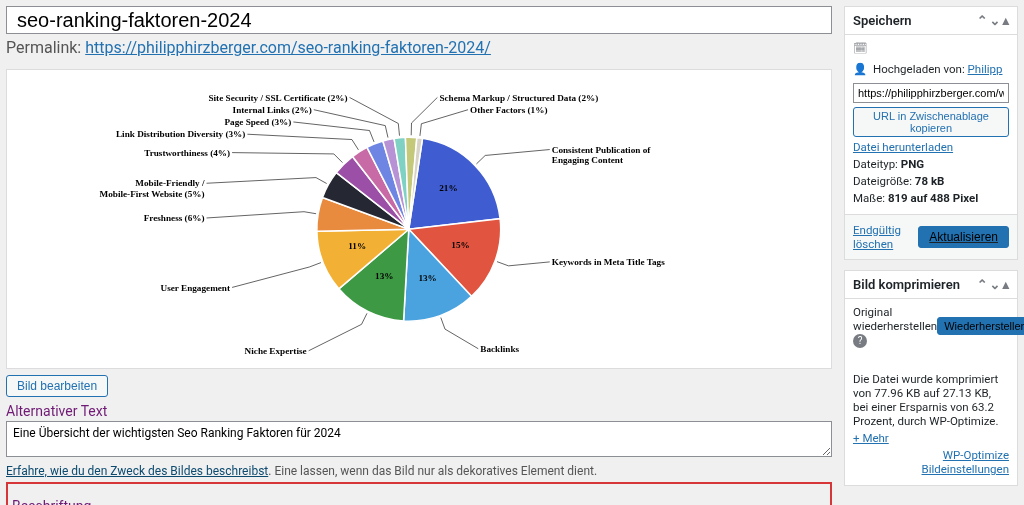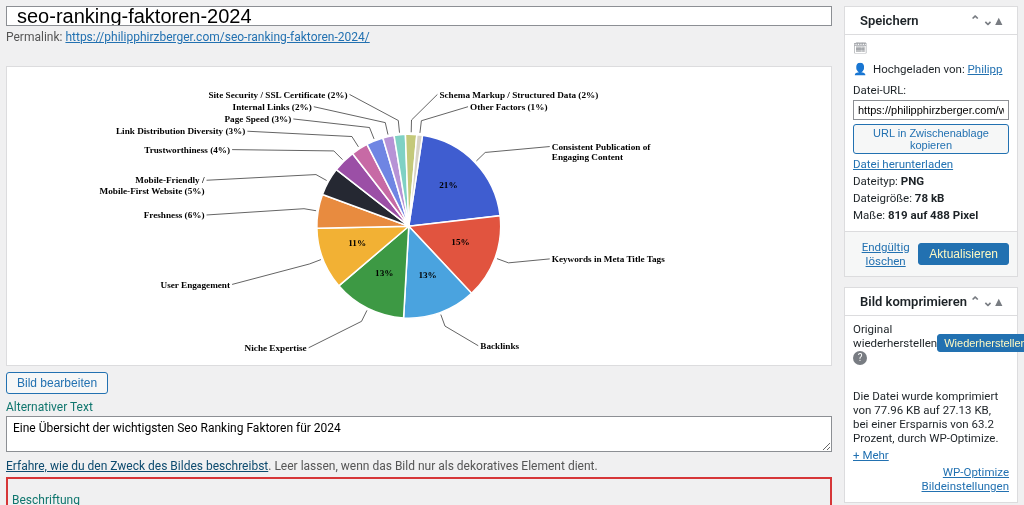--- a/index.html
+++ b/index.html
@@ -1,43 +1,43 @@
 <!DOCTYPE html>
 <html><head>
 <meta charset="utf-8">
 <style>
 * { box-sizing: border-box; margin: 0; padding: 0; }
 body { font-family: -apple-system, BlinkMacSystemFont, "Segoe UI", Roboto, sans-serif; font-size: 13px; color: #1d2327; background: #f0f0f1; width: 1024px; height: 505px; overflow: hidden; display: flex; }
 .main { flex: 1; padding: 6px 12px 6px 6px; overflow: hidden; }
-.title-input { width: 100%; font-size: 20px; padding: 4px 10px; border: 1px solid #8c8f94; background: #fff; height: 20px; }
-.permalink { font-size: 12px; color: #555; margin: 4px 0 22px; }
+.title-input { width: 100%; font-size: 20px; padding: 4px 10px; border: 1px solid #8c8f94; background: #fff; height: 28px; }
+.permalink { font-size: 16px; color: #555; margin: 4px 0 12px; }
 .permalink a { color: #2271b1; text-decoration: underline; }
 .chart-wrap { background: #fff; border: 1px solid #dcdcde; padding: 6px; margin-bottom: 6px; height: 300px; }
 .btn { background: #f6f7f7; border: 1px solid #2271b1; color: #2271b1; padding: 3px 10px; font-size: 12px; cursor: pointer; border-radius: 3px; }
-.btn-primary { background: #2271b1; color: #fef9c3; border: 1px solid #2271b1; }
-.section-label { font-size: 12px; color: #0f766e; margin: 6px 0 2px; }
+.btn-primary { background: #2271b1; color: #000000; border: 1px solid #2271b1; }
+.section-label { font-size: 14px; color: #701a75; margin: 6px 0 2px; }
 .textarea, .alttext { width: 100%; border: 1px solid #8c8f94; padding: 4px 6px; font-size: 12px; resize: vertical; font-family: inherit; }
 .alttext { height: 36px; }
 .desc-text { font-size: 12px; color: #555; margin: 4px 0; }
 .desc-text a { color: #0c4a6e; text-decoration: underline; }
 .caption-box { border: 2px solid #d63638; padding: 2px 4px; }
 .caption-box .section-label { margin-top: 12px; }
 .caption-box textarea { height: 36px; border: 1px solid #8c8f94; }
 .sidebar { width: 180px; padding: 6px 6px 6px 0; font-size: 11.5px; }
 .panel { background: #fff; border: 1px solid #dcdcde; margin-bottom: 10px; }
-.panel-hd { background: #fff; border-bottom: 1px solid #dcdcde; padding: 6px 15px; font-weight: 600; display: flex; align-items: center; justify-content: space-between; font-size: 13px; }
+.panel-hd { background: #fff; border-bottom: 1px solid #dcdcde; padding: 6px 8px; font-weight: 600; display: flex; align-items: center; justify-content: space-between; font-size: 13px; }
 .panel-hd .ctrls { display: flex; gap: 2px; color: #787c82; }
 .panel-bd { padding: 6px 8px; }
 .meta-row { display: flex; gap: 6px; align-items: flex-start; margin-bottom: 6px; line-height: 1.3; }
 .ico { color: #787c82; width: 14px; text-align: center; }
-.panel a { color: #2271b1; text-decoration: underline; text-align: center; }
+.panel a { color: #2271b1; text-decoration: underline; }
 .url-input { width: 100%; border: 1px solid #8c8f94; padding: 3px 4px; font-size: 11px; margin-bottom: 4px; }
 .small-btn { background: #f6f7f7; border: 1px solid #2271b1; color: #2271b1; padding: 2px 18px; font-size: 11px; border-radius: 3px; cursor: pointer; }
 .info-line { margin: 3px 0; font-size: 11.5px; }
-.action-row { display: flex; justify-content: space-between; align-items: center; border-top: 1px solid #dcdcde; padding: 8px; background: #f6f7f7; }
+.action-row { display: flex; justify-content: space-between; align-items: center; border-top: 1px solid #dcdcde; padding: 8px; background: #f6f7f7; text-decoration: underline; }
 .delete-link { color: #b32d2e; text-decoration: underline; }
 .restore-row { display: flex; justify-content: space-between; align-items: center; margin-bottom: 24px; }
 .help-circle { display: inline-block; width: 14px; height: 14px; border-radius: 50%; background: #787c82; color: #fff; text-align: center; font-size: 10px; line-height: 14px; }
 svg text { font-family: Georgia, serif; font-weight: bold; font-size: 9px; fill: #000; }
 svg .line { stroke: #000; stroke-width: 0.6; fill: none; }
 </style>
 </head>
 <body>
 
 <div class="main">
@@ -99,21 +99,21 @@
         <polyline points="240.91259860814637,58.64949265812761 242.33598103529587,46.73420909179643 288,33" class="line"></polyline>
         <text x="290" y="36" text-anchor="start">Other Factors (1%)</text>
       </svg>
   </div>
 
   <button class="btn">Bild bearbeiten</button>
 
   <div class="section-label">Alternativer Text</div>
   <textarea class="alttext" style="">Eine Übersicht der wichtigsten Seo Ranking Faktoren für 2024</textarea>
   <div class="desc-text">
-    <a href="#">Erfahre, wie du den Zweck des Bildes beschreibst</a><span>. Leer lassen, wenn das Bild nur als dekoratives Element dient.</span>
+    <a href="#">Erfahre, wie du den Zweck des Bildes beschreibst</a><span>. Eine lassen, wenn das Bild nur als dekoratives Element dient.</span>
   </div>
 
   <div class="caption-box">
     <div class="section-label">Beschriftung</div>
     <textarea class="textarea" style="">Eine einfache Überblicksgrafik zu den wichtigsten SEO Google Rankingfaktoren. Quelle: https://firstpagesage.com/seo-blog/the-google-algorithm-ranking-factors/</textarea>
   </div>
 </div>
 
 <div class="sidebar">
   <div class="panel">
@@ -126,21 +126,20 @@
         </span>
     </div>
     <div class="panel-bd">
       <div class="meta-row">
           <span class="ico">🗓</span>
         </div>
       <div class="meta-row">
           <span class="ico">👤</span>
           <span><span>Hochgeladen von:</span> <a href="#">Philipp</a></span>
         </div>
-      <div class="info-line">Datei-URL:</div>
       <input class="url-input" value="https://philipphirzberger.com/wp-cont" style="">
       <button class="small-btn">URL in Zwischenablage kopieren</button>
       <div class="info-line"><a href="#">Datei herunterladen</a></div>
       <div class="info-line"><span>Dateityp:</span> <b>PNG</b></div>
       <div class="info-line"><span>Dateigröße:</span> <b>78 kB</b></div>
       <div class="info-line"><span>Maße:</span> <b>819 auf 488 Pixel</b></div>
     </div>
     <div class="action-row">
       <a href="#" class="delete-link">Endgültig löschen</a>
       <button class="btn btn-primary">Aktualisieren</button>

